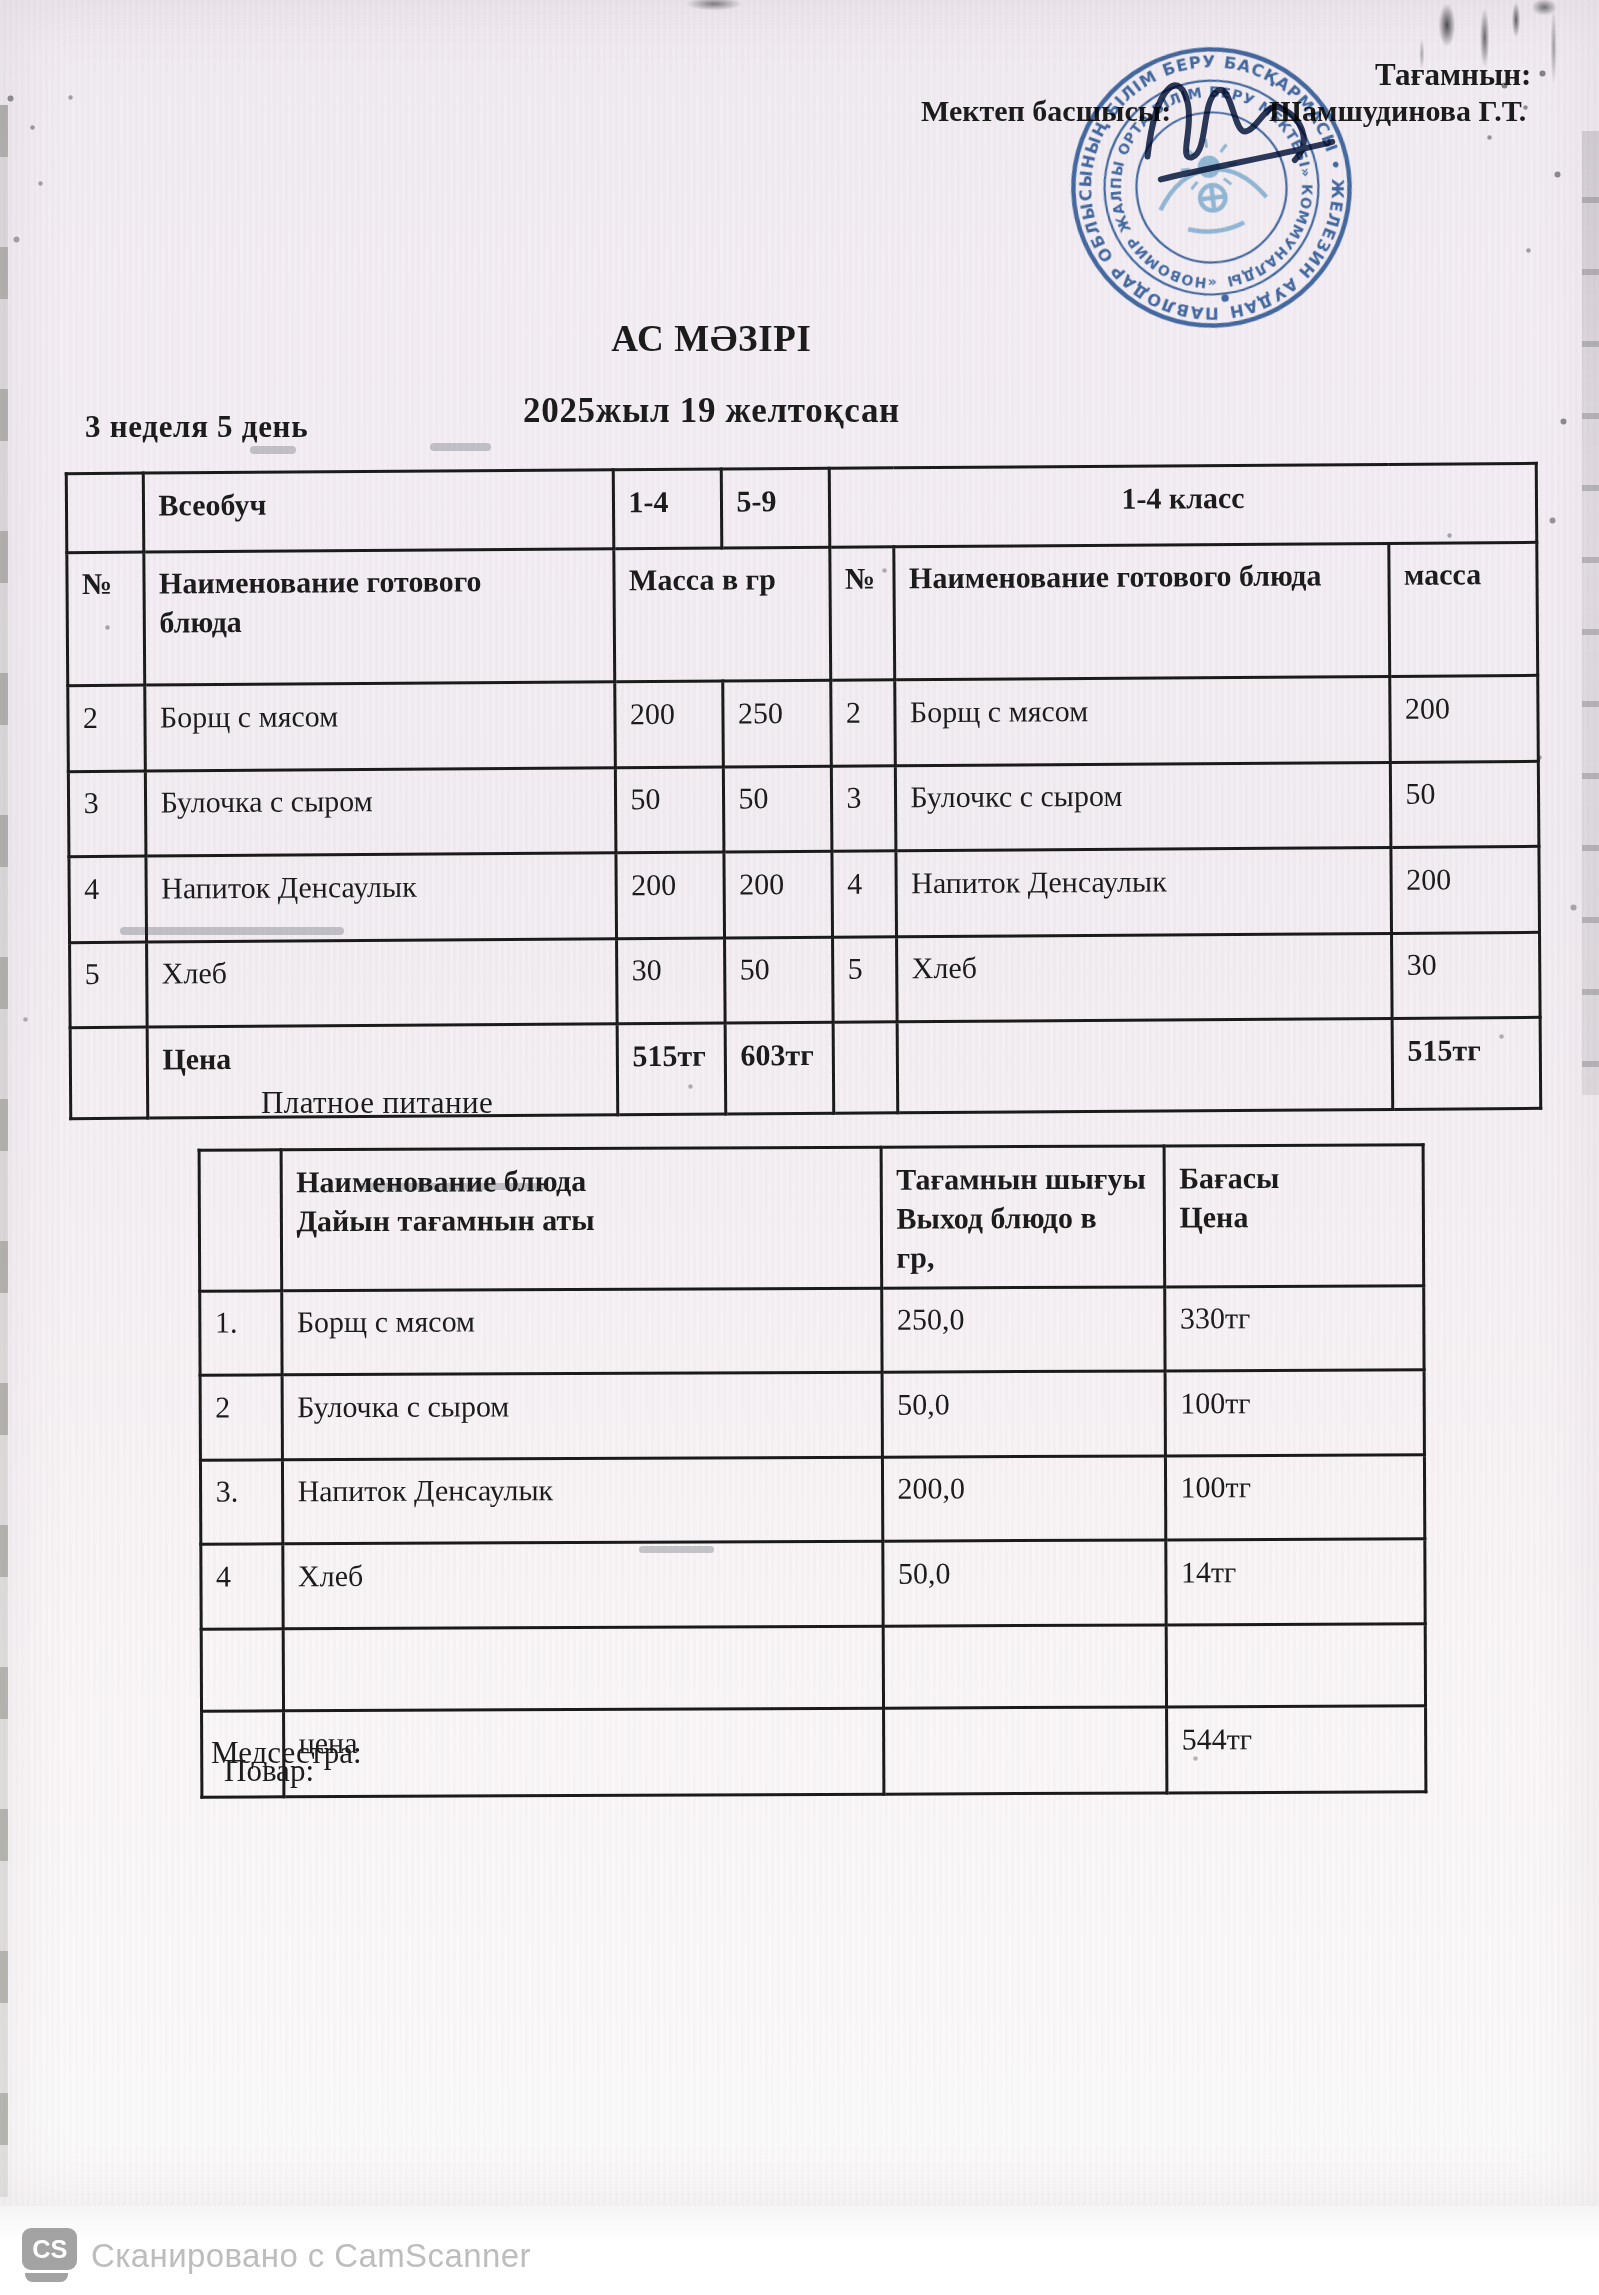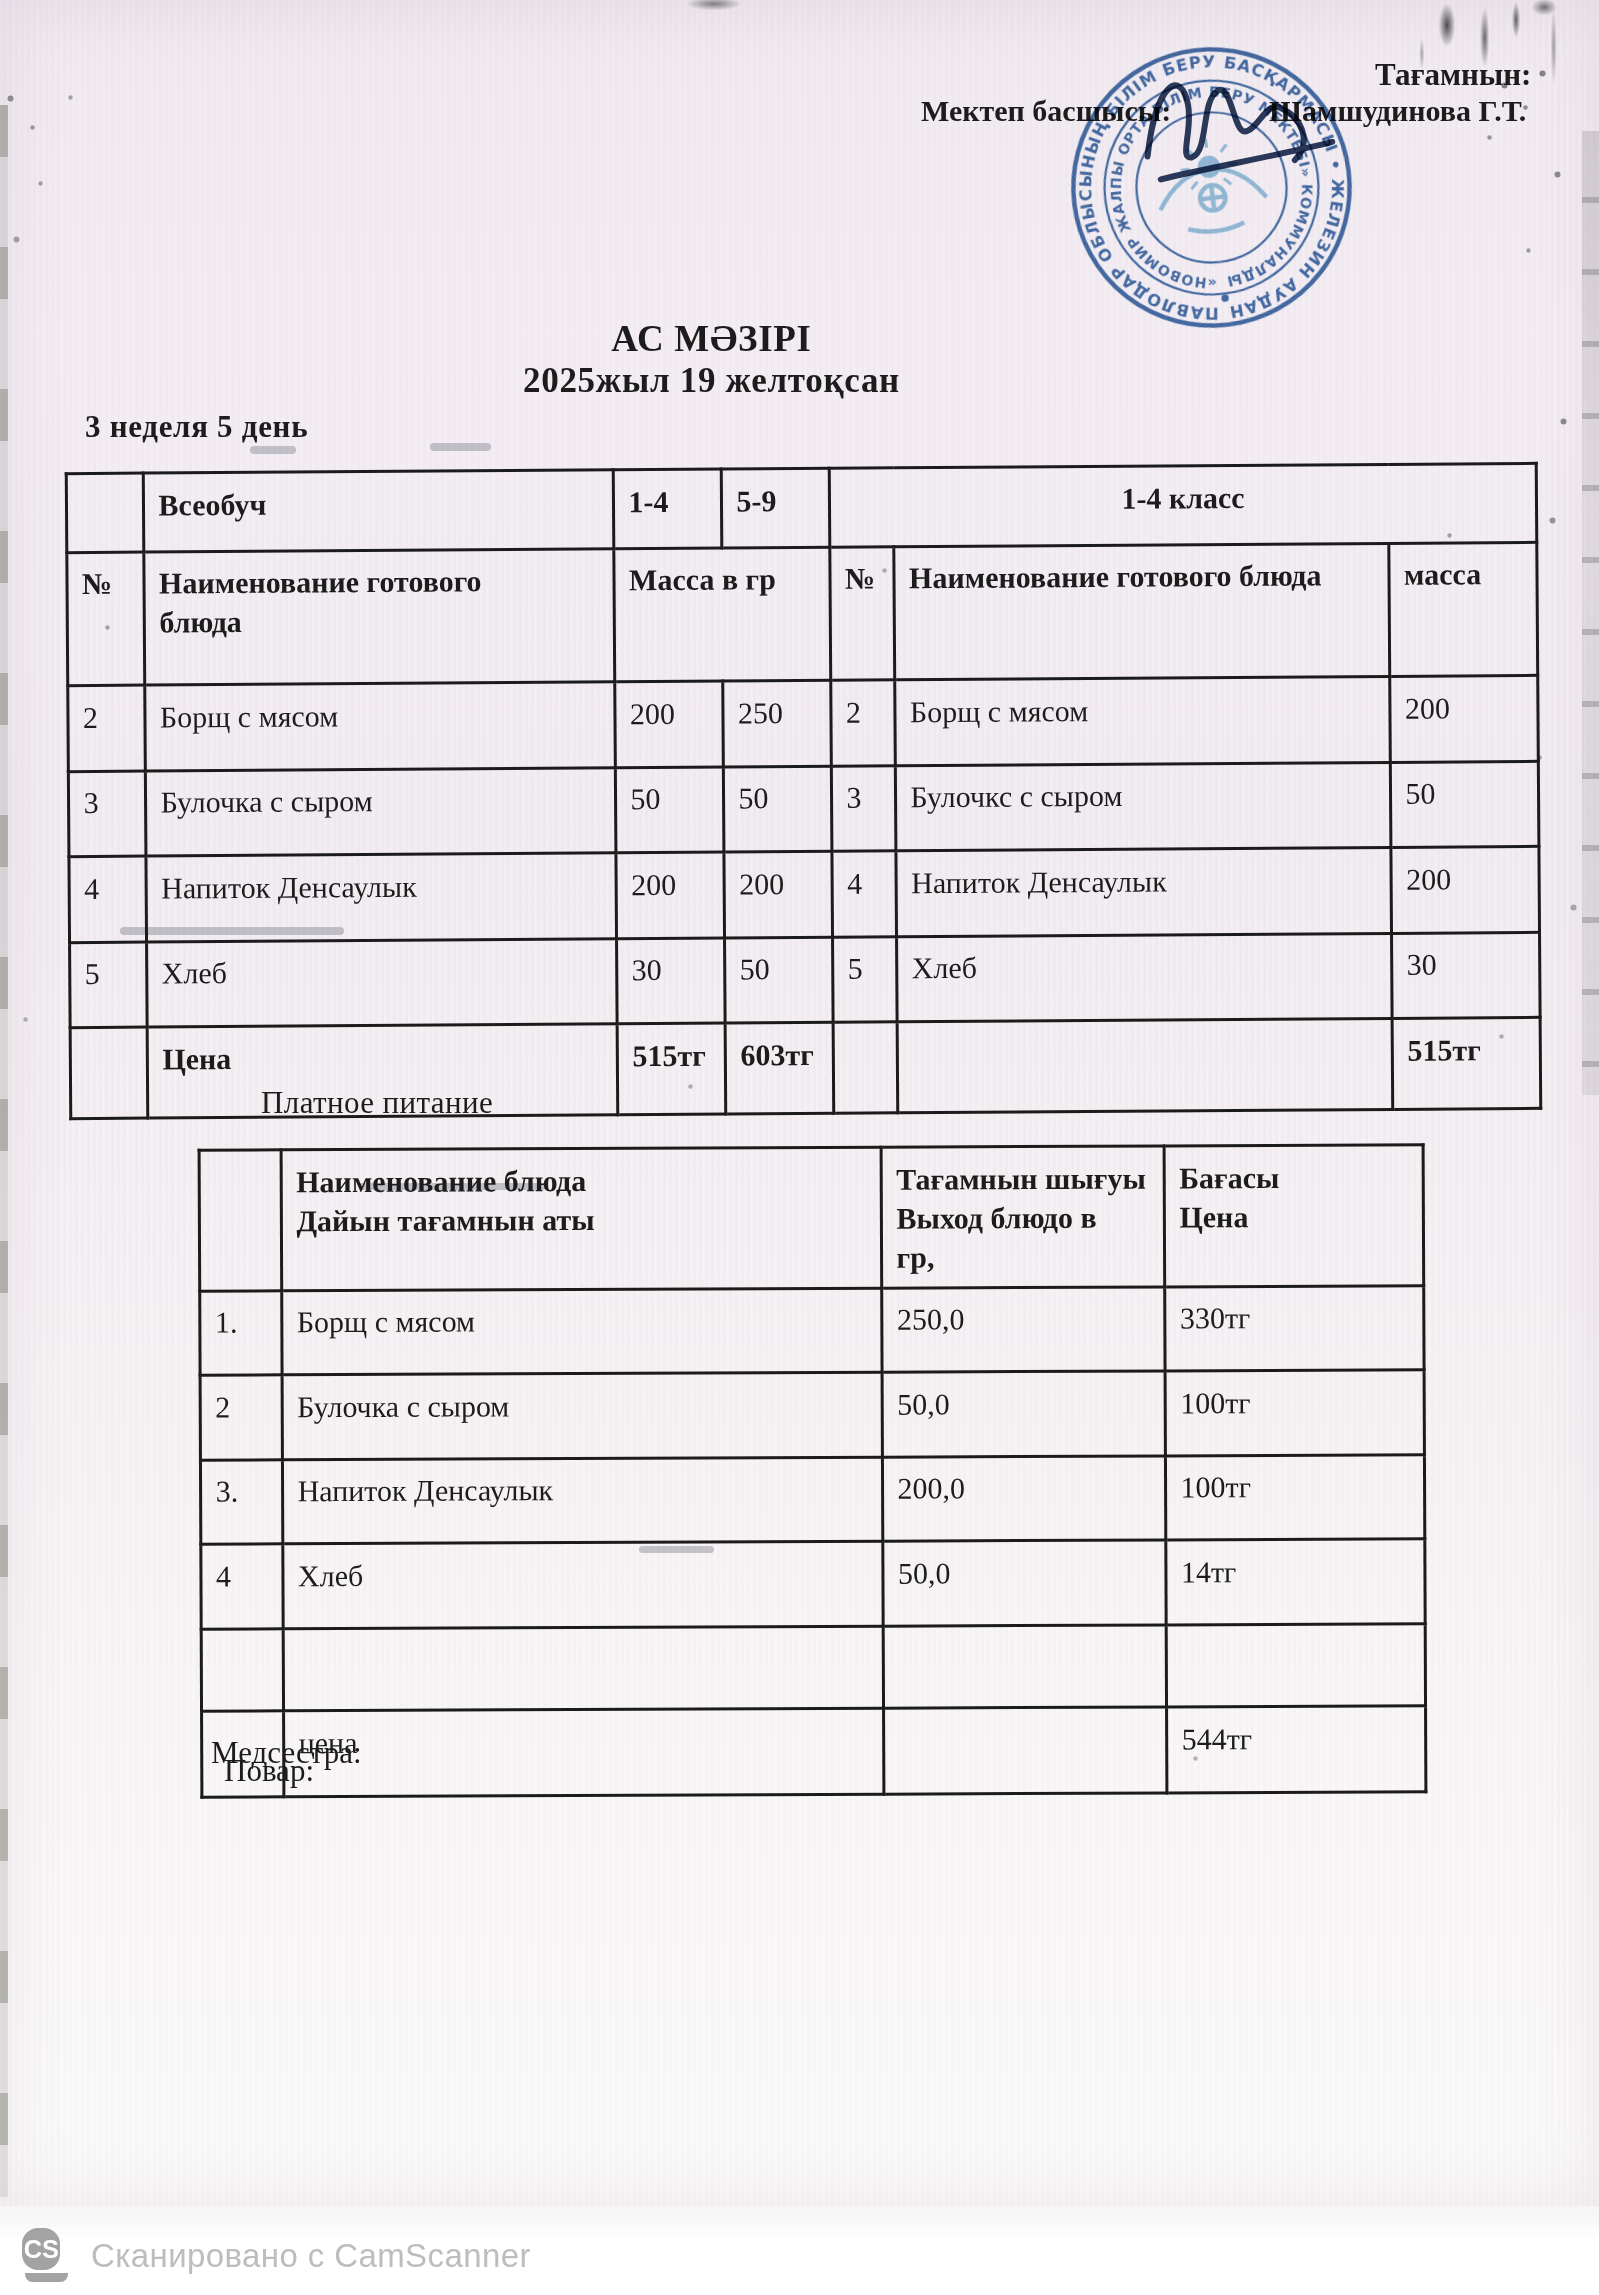--- a/index.html
+++ b/index.html
@@ -63,21 +63,21 @@
   .smear.s2{left:430px;top:443px;width:61px;height:7.5px;}
   .smear.s3{left:120px;top:927px;width:224px;height:7.5px;}
   .smear.s4{left:359px;top:1183px;width:187px;height:6.7px;}
   .smear.s5{left:639px;top:1546px;width:75px;height:6.7px;}
   
   .approve{position:absolute;left:1375px;top:57px;font-size:31px;font-weight:700;}
   .principal-label{position:absolute;left:921px;top:94px;font-size:30px;font-weight:700;}
   .principal-name{position:absolute;left:1269px;top:94px;font-size:30px;font-weight:700;}
   .title-block{position:absolute;left:263px;top:273px;width:897px;text-align:center;}
   .title-line1{font-size:37px;font-weight:700;letter-spacing:0.7px;margin-top:44px;}
-  .title-line2{font-size:35px;font-weight:700;margin-top:1px;letter-spacing:0.7px;}
+  .title-line2{font-size:35px;font-weight:700;margin-top:31px;letter-spacing:0.7px;}
   .week-line{position:absolute;left:85px;top:393px;font-size:31px;font-weight:700;letter-spacing:0.7px;margin-top:16px;}
   
   .stamp{position:absolute;left:1063px;top:39px;width:297px;height:297px;mix-blend-mode:multiply;transform:rotate(-7deg);}
   .signature{position:absolute;left:1115px;top:51px;width:254px;height:142px;mix-blend-mode:multiply;transform:rotate(-5deg);}
   
   table{border-collapse:collapse;table-layout:fixed;background:transparent;}
   td{border:3px solid #1b1b1b;vertical-align:top;padding:10.5px 13.5px 0 13.5px;
      font-size:30px;line-height:1.3;overflow:hidden;}
   .menu-table{position:absolute;left:67px;top:467px;width:1469px;transform:rotate(-0.4deg);border:2.2px solid #1b1b1b;}
   .paid-table{position:absolute;left:199px;top:1146px;width:1224px;transform:rotate(-0.25deg);border:2.2px solid #1b1b1b;}
@@ -91,21 +91,21 @@
   .paid-row td{height:71px;}
   .paid-empty td{height:69px;}
   .paid-price td{height:72px;}
   .hline{display:block;}
   
   .paid-heading{position:absolute;left:261px;top:1085px;font-size:31px;letter-spacing:0.4px;}
   .nurse{position:absolute;left:211px;top:1707px;font-size:31px;margin-top:28px;}
   .cook{position:absolute;left:224px;top:1753px;font-size:31px;}
   
   .cs-logo{position:absolute;left:22.4px;top:2228px;width:49px;height:57px;}
-  .cs-box{width:38px;height:42px;background:#a3a3a3;border-radius:16px;
+  .cs-box{width:55px;height:42px;background:#a3a3a3;border-radius:9px;
           display:flex;align-items:center;justify-content:center;
           color:#ffffff;font-family:"Liberation Sans",sans-serif;font-weight:700;font-size:25.4px;}
   .cs-tab{width:43px;height:9px;background:#a3a3a3;border-radius:0 0 7.5px 7.5px;margin:3px auto 0;}
   .cs-text{position:absolute;left:91px;top:2237px;font-family:"Liberation Sans",sans-serif;
            font-size:33px;color:#bdbdbd;letter-spacing:0.4px;}
 </style>
 </head>
 <body>
 
 <div class="scan"></div>

